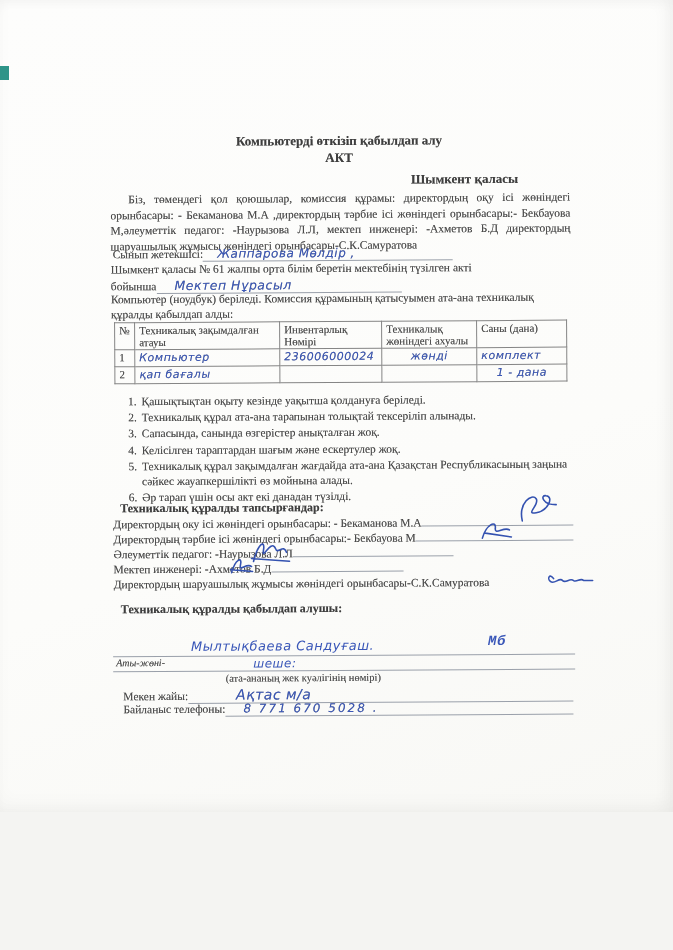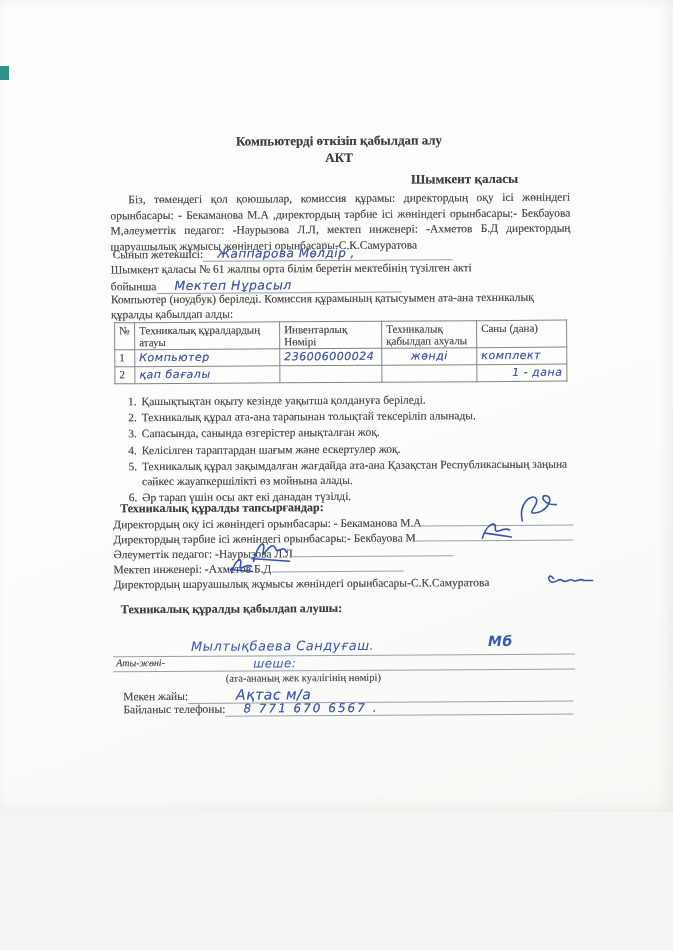--- a/index.html
+++ b/index.html
@@ -63,38 +63,38 @@
       <colgroup>
           <col style="width:20px">
           <col style="width:145px">
           <col style="width:102px">
           <col style="width:95px">
           <col style="width:90px">
         </colgroup>
       <tbody>
           <tr>
         <th>№</th>
-        <th>Техникалық құралдардың атауы</th>
+        <th>Техникалық зақымдалған атауы</th>
         <th>Инвентарлық Нөмірі</th>
-        <th>Техникалық қабылдап  ахуалы</th>
+        <th>Техникалық жөніндегі  ахуалы</th>
         <th>Саны (дана)</th>
       </tr>
       <tr style="height:17px;">
         <td>1</td>
         <td class="hw">Компьютер</td>
         <td class="hw">236006000024</td>
         <td class="hw" style="text-align:center;">жөнді</td>
         <td class="hw">комплект</td>
       </tr>
       <tr style="height:17px;">
         <td>2</td>
         <td class="hw">қап бағалы</td>
         <td></td>
         <td></td>
-        <td class="hw" style="text-align:right;">1 - дана</td>
+        <td class="hw" style="text-align:center;">1 - дана</td>
       </tr>
     </tbody>
       </table>
 
     <ol class="terms typed abs" style="left:118px;top:393px;width:452px;font-size:11.5px;line-height:15.2px;">
       <li>Қашықтықтан оқыту  кезінде уақытша   қолдануға беріледі.</li>
       <li>Техникалық  құрал ата-ана тарапынан  толықтай  тексеріліп  алынады.</li>
       <li>Сапасында, санында өзгерістер анықталған  жоқ.</li>
       <li>Келісілген  тараптардан шағым  және  ескертулер  жоқ.</li>
       <li>Техникалық құрал зақымдалған жағдайда  ата-ана Қазақстан  Республикасының заңына сәйкес жауапкершілікті өз  мойнына  алады.</li>
@@ -138,34 +138,34 @@
     <svg class="sig" style="left:545px;top:570px;" width="50" height="20" viewBox="0 0 50 20">
       <path d="M8 10 C 4 4, 1 10, 5 13 C 9 16, 14 8, 17 12 C 20 15, 24 9, 28 12 C 31 14, 35 9, 38 12 L 47 12"></path>
     </svg>
 
     <div class="abs typed b" style="left:120px;top:601px;font-size:12px;">Техникалық  құралды  қабылдап  алушы:</div>
 
     <div class="abs typed" style="left:115px;top:656px;font-size:10px;font-style:italic;">Аты-жөні-</div>
 
     <div class="abs uline" style="left:112px;top:636px;width:462px;height:19px;">
       <span class="hw" style="position:absolute;left:78px;top:2px;font-size:13px;">Мылтықбаева  Сандуғаш.</span>
-      <span class="hw" style="position:absolute;left:375px;top:-2px;font-size:14px;font-weight:bold;">Мб</span>
+      <span class="hw" style="position:absolute;left:375px;top:-2px;font-size:14px;font-weight:bold;font-family:Liberation Mono, monospace;">Мб</span>
     </div>
     <div class="abs uline" style="left:112px;top:656px;width:462px;height:14px;">
       <span class="hw" style="position:absolute;left:140px;top:0;font-size:12px;">шеше:</span>
     </div>
     <div class="abs typed small" style="left:112px;top:672px;width:380px;text-align:center;">(ата-ананың жек куәлігінің нөмірі)</div>
 
     <div class="abs row typed" style="left:122px;top:686px;width:450px;font-size:11.5px;">
       <span>Мекен  жайы:</span>
       <span class="uline" style="flex:1;">
         <span class="hw" style="font-size:14px;padding-left:48px;">Ақтас  м/а</span>
       </span>
     </div>
     <div class="abs row typed" style="left:122px;top:701px;width:450px;font-size:11.5px;">
       <span>Байланыс  телефоны:</span>
       <span class="uline" style="flex:1;">
-        <span class="hw" style="font-size:12px;padding-left:18px;letter-spacing:2px;">8 771 670 6567 .</span>
+        <span class="hw" style="font-size:12px;padding-left:18px;letter-spacing:2px;">8 771 670 5028 .</span>
       </span>
     </div>
 
   </div>
 </div>
 
 </body></html>

